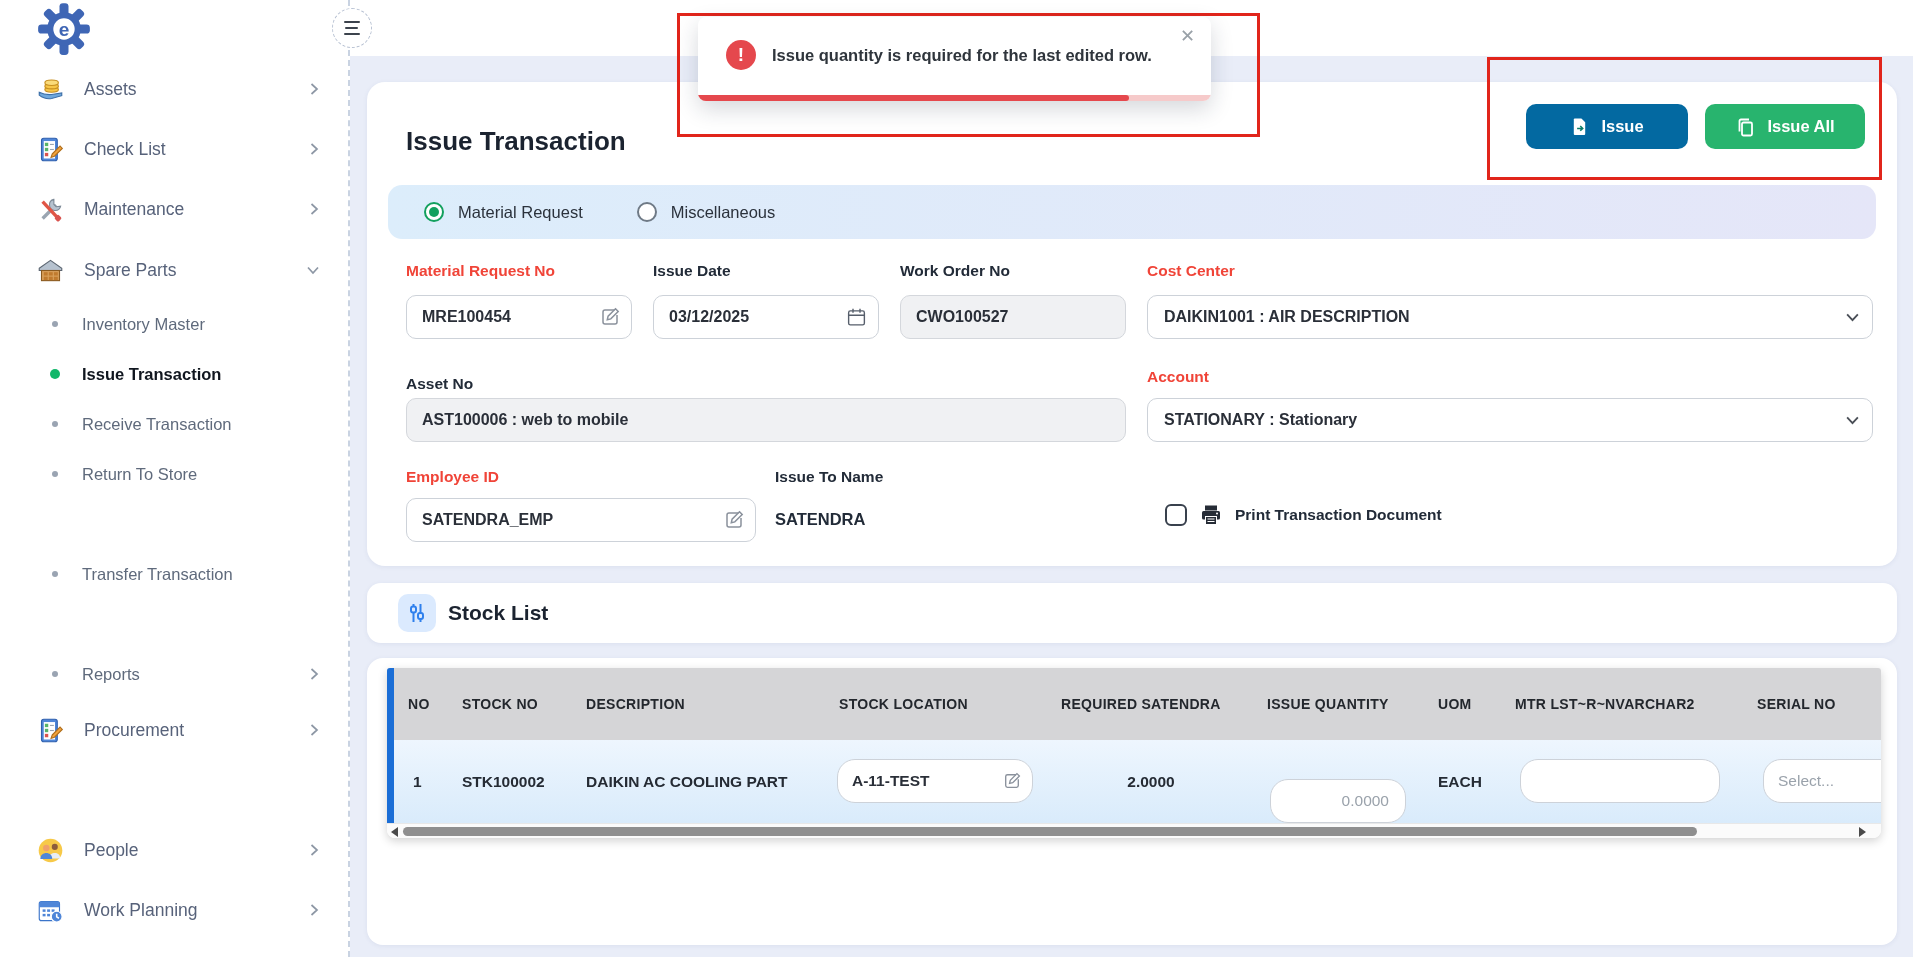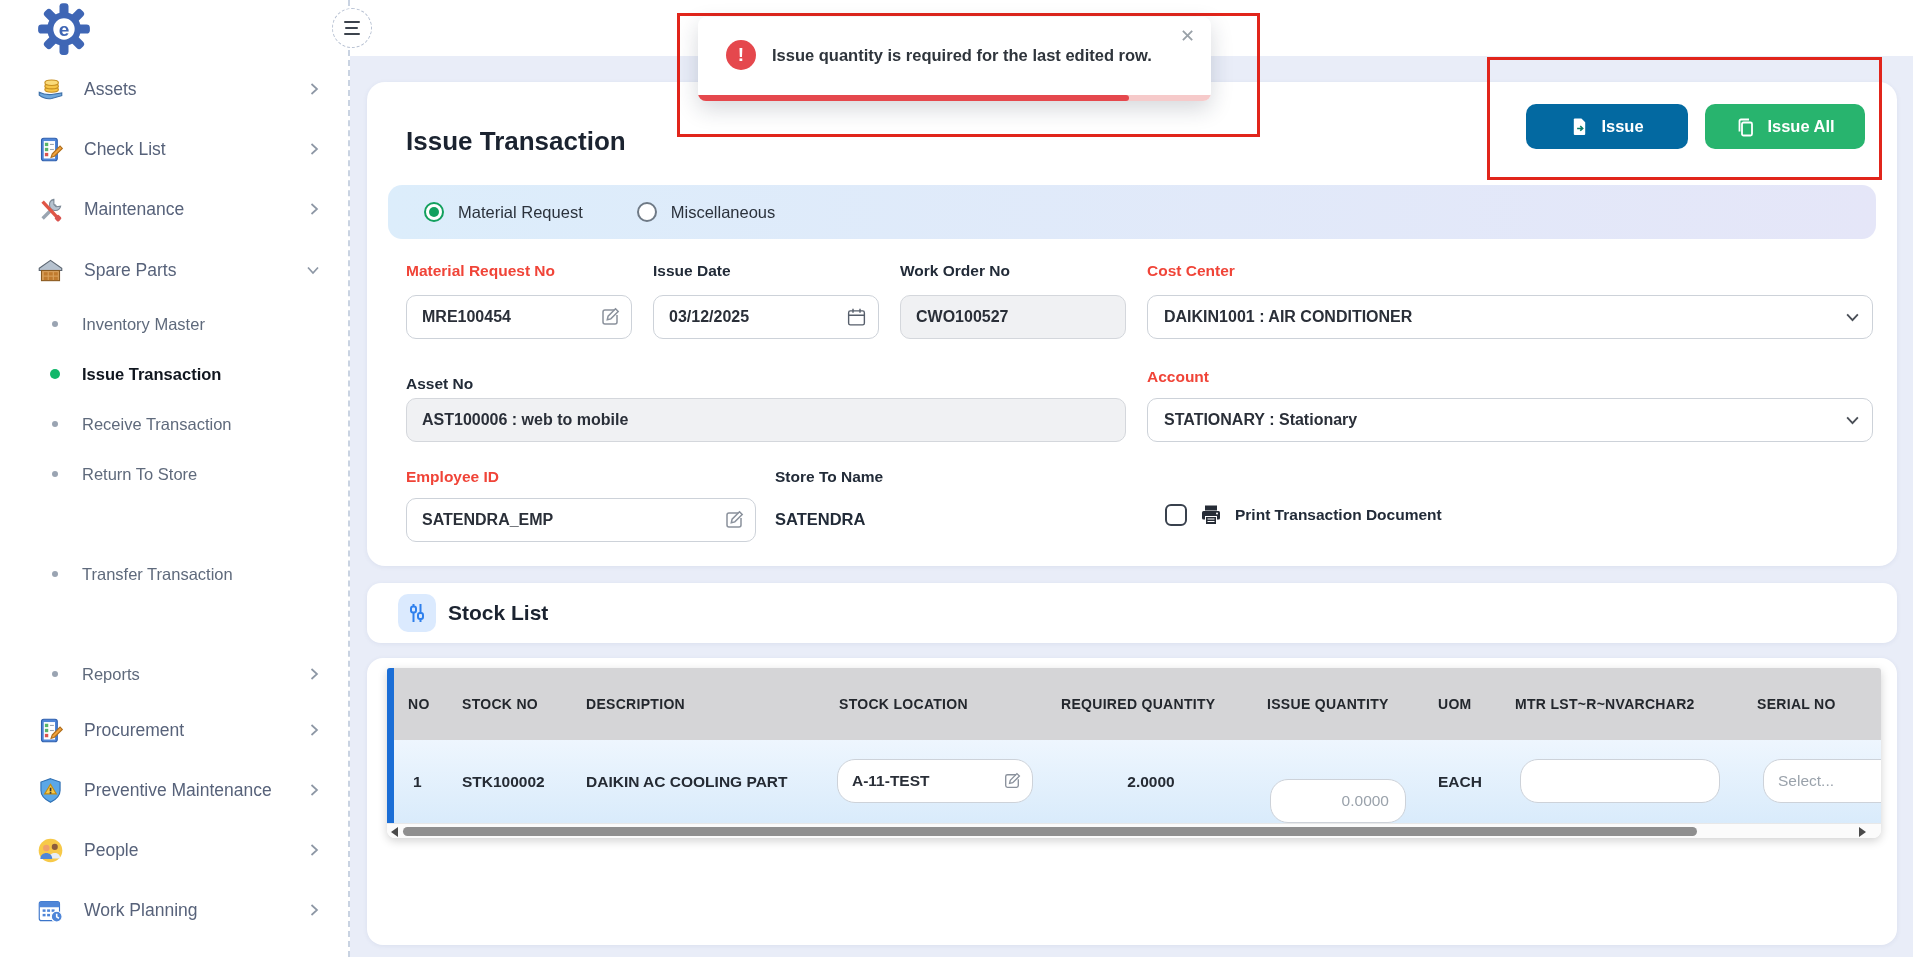--- a/index.html
+++ b/index.html
@@ -231,36 +231,20 @@
           </svg>
       </span>
       <span class="nlbl">Procurement</span>
       <span class="chev">
           <svg width="12" height="14" viewBox="0 0 12 14">
             <polyline points="3.5,2 9,7 3.5,12" fill="none" stroke="#8d97a5" stroke-width="1.7"></polyline>
           </svg>
         </span>
     </div>
 
-    <div class="nav-item" style="top:760px">
-      <span class="nico">
-        <svg viewBox="0 0 24 24" width="27" height="27">
-            <path d="M12 1.5l8.5 3v7.5c0 5-4.5 8.5-8.5 10.5C8 20.5 3.5 17 3.5 12V4.5z" fill="#5aa7e8" stroke="#2f6fb2"></path>
-            <path d="M12 6.5l5.2 8.5H6.8z" fill="#f7c948" stroke="#c28b13"></path>
-            <rect x="11.3" y="9.5" width="1.5" height="3.2" fill="#333"></rect>
-            <rect x="11.3" y="13.4" width="1.5" height="1.4" fill="#333"></rect>
-          </svg>
-      </span>
-      <span class="nlbl">Preventive Maintenance</span>
-      <span class="chev">
-          <svg width="12" height="14" viewBox="0 0 12 14">
-            <polyline points="3.5,2 9,7 3.5,12" fill="none" stroke="#8d97a5" stroke-width="1.7"></polyline>
-          </svg>
-        </span>
-    </div>
 
     <div class="nav-item" style="top:820px">
       <span class="nico">
         <svg viewBox="0 0 24 24" width="27" height="27">
             <circle cx="12" cy="12" r="10.5" fill="#f7c948"></circle>
             <circle cx="15.8" cy="8.8" r="2.7" fill="#8d5d3b"></circle>
             <path d="M10.8 19c0-3.2 2.4-4.8 5-4.8s4.8 1.6 4.8 4.8z" fill="#e8edf2"></path>
             <circle cx="8.3" cy="9.8" r="2.9" fill="#f0a06a"></circle>
             <path d="M3 19.5c0-3.4 2.6-5.2 5.3-5.2s5.2 1.8 5.2 5.2z" fill="#4f86d8"></path>
           </svg>
@@ -393,21 +377,21 @@
             <line x1="3" y1="10" x2="21" y2="10" stroke="#565e6b" stroke-width="1.6"></line>
             <line x1="8" y1="2.5" x2="8" y2="7" stroke="#565e6b" stroke-width="1.6"></line>
             <line x1="16" y1="2.5" x2="16" y2="7" stroke="#565e6b" stroke-width="1.6"></line>
           </svg>
         </span>
     </div>
     <div class="inpwrap disabled noicon" style="left:533px;top:213px;width:226px;">
       <input type="text" readonly="" value="CWO100527" style="">
     </div>
     <div class="selectbox" style="left:780px;top:213px;width:726px;">
-      <span>DAIKIN1001 : AIR CONDITIONER</span>
+      <span>DAIKIN1001 : AIR DESCRIPTION</span>
       <span class="fld-ic">
           <svg width="15" height="11" viewBox="0 0 14 10">
             <polyline points="2,2.5 7,8 12,2.5" fill="none" stroke="#4a4f57" stroke-width="1.7"></polyline>
           </svg>
         </span>
     </div>
 
     <span class="fld-label" style="left:39px;top:286px;margin-top:7px;">Asset No</span>
     <span class="fld-label req" style="left:780px;top:286px;">Account</span>
 
@@ -417,21 +401,21 @@
     <div class="selectbox" style="left:780px;top:316px;width:726px;">
       <span>STATIONARY : Stationary</span>
       <span class="fld-ic">
           <svg width="15" height="11" viewBox="0 0 14 10">
             <polyline points="2,2.5 7,8 12,2.5" fill="none" stroke="#4a4f57" stroke-width="1.7"></polyline>
           </svg>
         </span>
     </div>
 
     <span class="fld-label req" style="left:39px;top:386px;">Employee ID</span>
-    <span class="fld-label" style="left:408px;top:386px;">Store To Name</span>
+    <span class="fld-label" style="left:408px;top:386px;">Issue To Name</span>
 
     <div class="inpwrap" style="left:39px;top:416px;width:350px;">
       <input type="text" value="SATENDRA_EMP" style="">
       <span class="fld-ic">
           <svg width="20" height="20" viewBox="0 0 20 20">
             <path d="M14.5 3H5a2 2 0 0 0-2 2v10a2 2 0 0 0 2 2h10a2 2 0 0 0 2-2V8" fill="none" stroke="#8a919c" stroke-width="1.5"></path>
             <path d="M15.5 1.8l2.7 2.7-7.4 7.4-3.5.8.8-3.5z" fill="none" stroke="#8a919c" stroke-width="1.5"></path>
           </svg>
         </span>
     </div>
@@ -465,21 +449,21 @@
     <span class="sl-title">Stock List</span>
   </section>
 
   <section class="card card-table">
     <div class="tablewrap">
       <div class="thead">
         <span style="left:14px">NO</span>
         <span style="left:68px">STOCK NO</span>
         <span style="left:192px">DESCRIPTION</span>
         <span style="left:445px">STOCK LOCATION</span>
-        <span style="left:667px">REQUIRED QUANTITY</span>
+        <span style="left:667px">REQUIRED SATENDRA</span>
         <span style="left:873px">ISSUE QUANTITY</span>
         <span style="left:1044px">UOM</span>
         <span style="left:1121px">MTR LST~R~NVARCHAR2</span>
         <span style="left:1363px">SERIAL NO</span>
       </div>
 
       <div class="trow">
         <span class="cell" style="left:19px">1</span>
         <span class="cell" style="left:68px">STK100002</span>
         <span class="cell" style="left:192px">DAIKIN AC COOLING PART</span>

